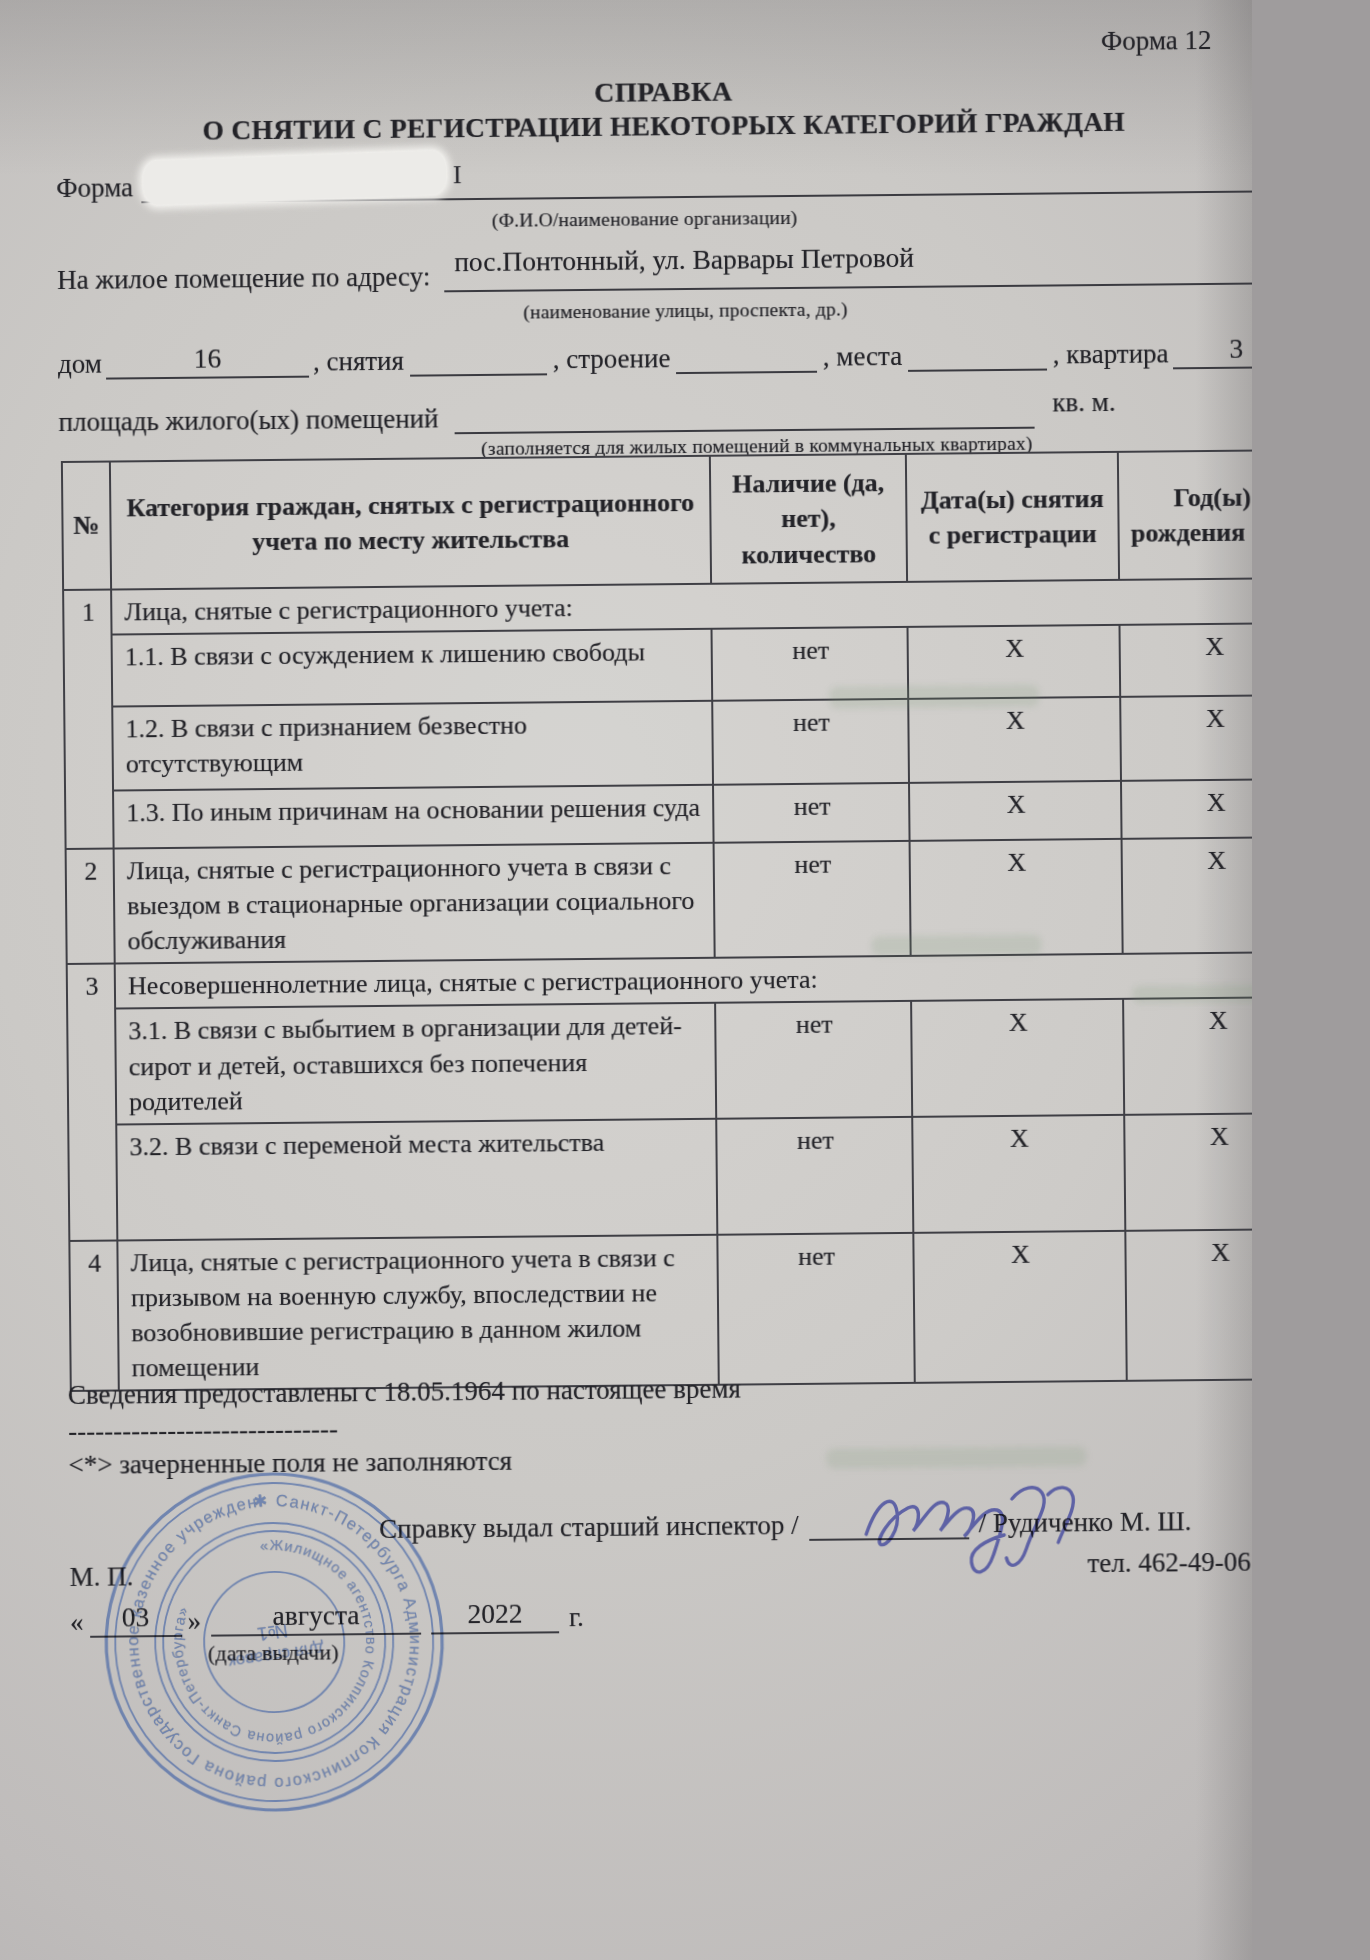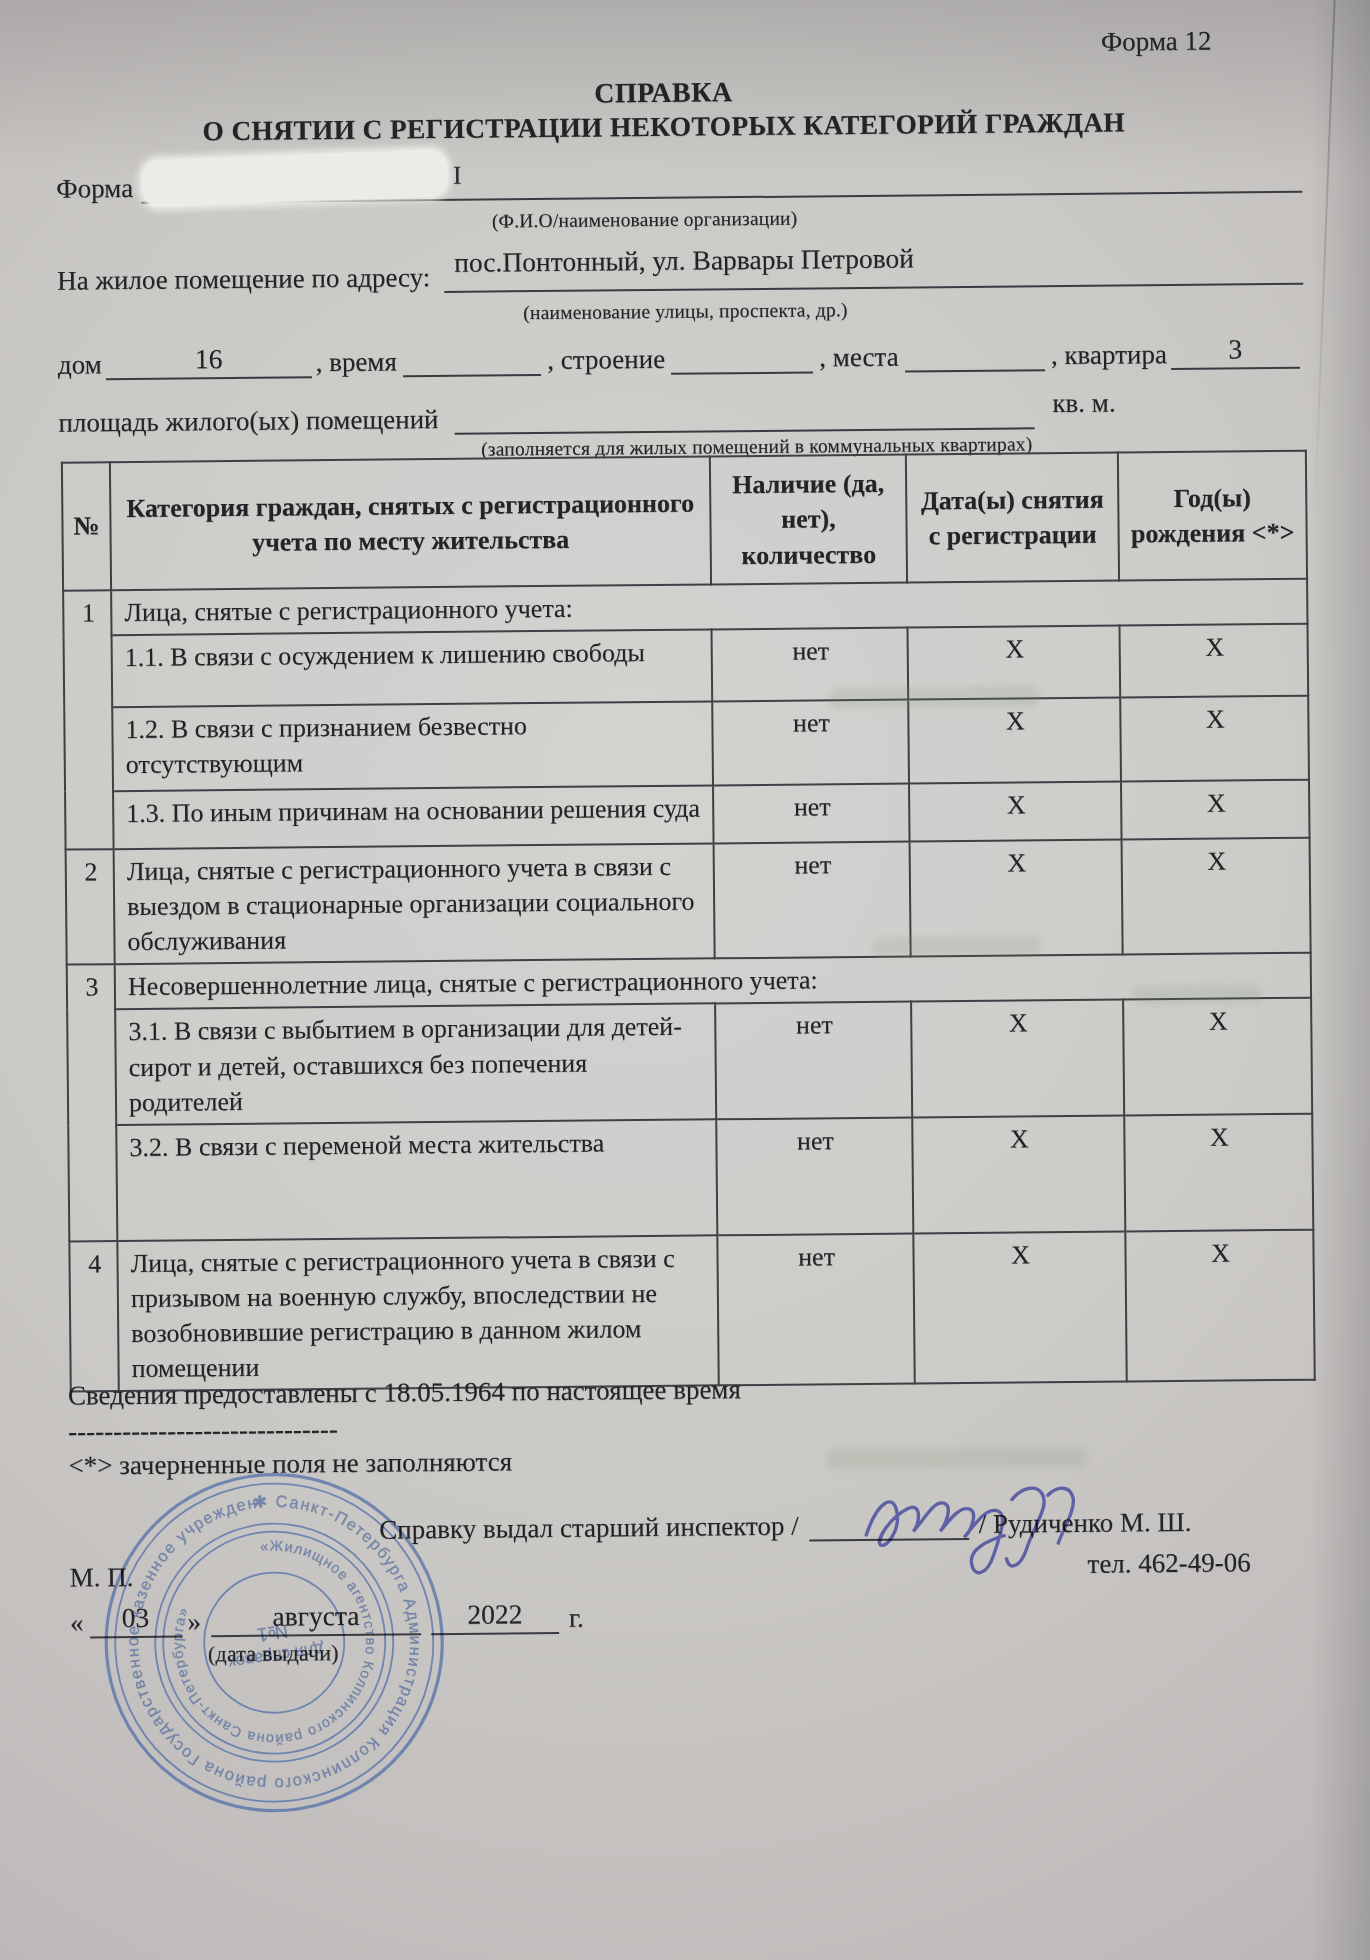--- a/index.html
+++ b/index.html
@@ -1,17 +1,17 @@
 <!DOCTYPE html>
 <html><head>
 <meta charset="utf-8">
 <style>
   html,body { margin:0; padding:0; background:#9f9c9d; }
   .photo {
-    position:relative; width:1370px; height:1960px; overflow:hidden;
+    position:relative; width:1252px; height:1960px; overflow:hidden;
     background:
       linear-gradient(180deg, rgba(72,70,72,.20) 0%, rgba(72,70,72,0) 9%),
       linear-gradient(90deg, rgba(70,68,70,0) 95.5%, rgba(70,68,70,.22) 100%),
       radial-gradient(125% 95% at 46% 40%, #d4d2cf 0%, #cbc9c6 38%, #bfbcbb 68%, #a9a6a7 100%);
     font-family:"Liberation Serif","DejaVu Serif",serif;
     color:#232328;
   }
   .doc { position:absolute; inset:0; transform:rotate(-0.55deg); transform-origin:55% 40%;
          text-shadow:0.3px 0.4px 0.8px rgba(30,30,36,.35); }
   .abs { position:absolute; }
@@ -83,21 +83,21 @@
       <span class="lbl fs27">На жилое помещение по адресу:</span>
       <span class="fill" style="margin-left:14px;">
         <span class="val abs" style="left:10px; top:-8px;">пос.Понтонный, ул. Варвары Петровой</span>
       </span>
     </div>
     <div class="abs cap center" style="top:300px; left:480px; width:420px;">(наименование улицы, проспекта, др.)</div>
 
     <div class="abs frow fs27" style="top:338px; left:62px; width:1246px;">
       <span class="lbl">дом</span>
       <span class="ul val" style="width:220px; margin:0 4px;">16</span>
-      <span class="lbl">, время</span>
+      <span class="lbl">, снятия</span>
       <span class="ul val" style="width:148px; margin:0 6px;"></span>
       <span class="lbl">, строение</span>
       <span class="ul val" style="width:152px; margin:0 6px;"></span>
       <span class="lbl">, места</span>
       <span class="ul val" style="width:150px; margin:0 6px;"></span>
       <span class="lbl">, квартира</span>
       <span class="ul val" style="width:138px; margin:0 4px;">3</span>
     </div>
 
     <div class="abs frow" style="top:394px; left:62px; width:1246px;">

